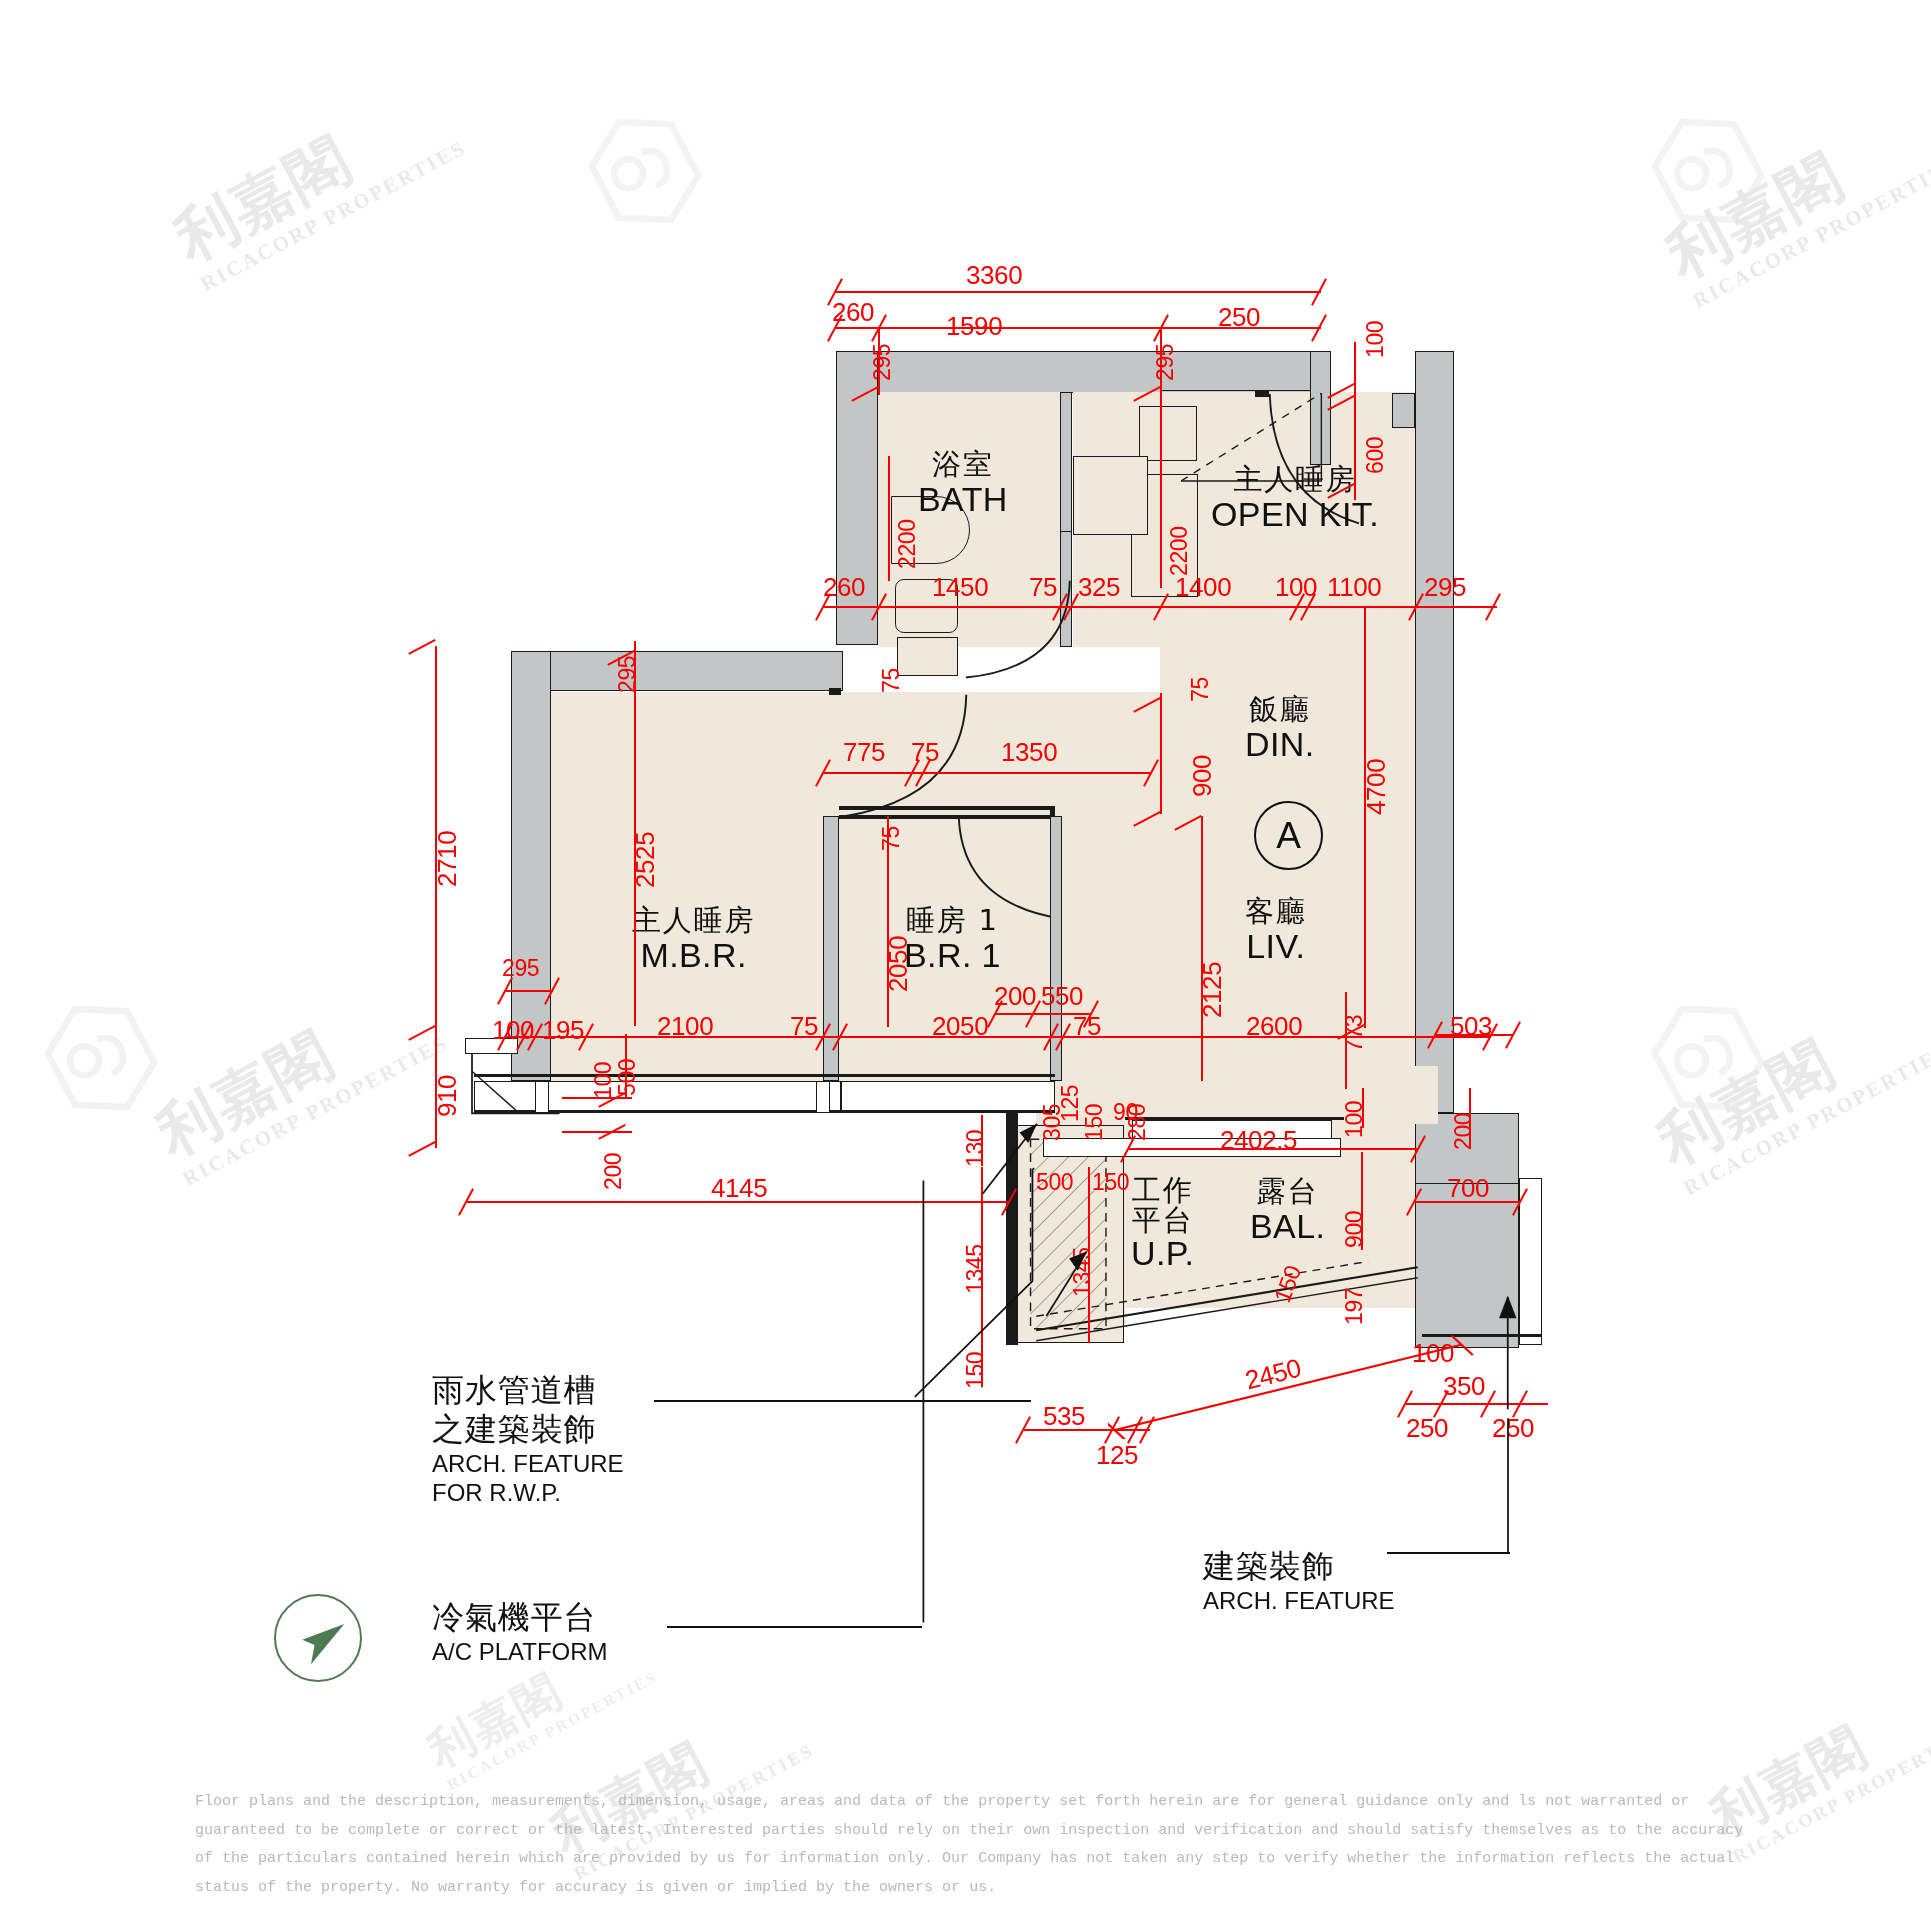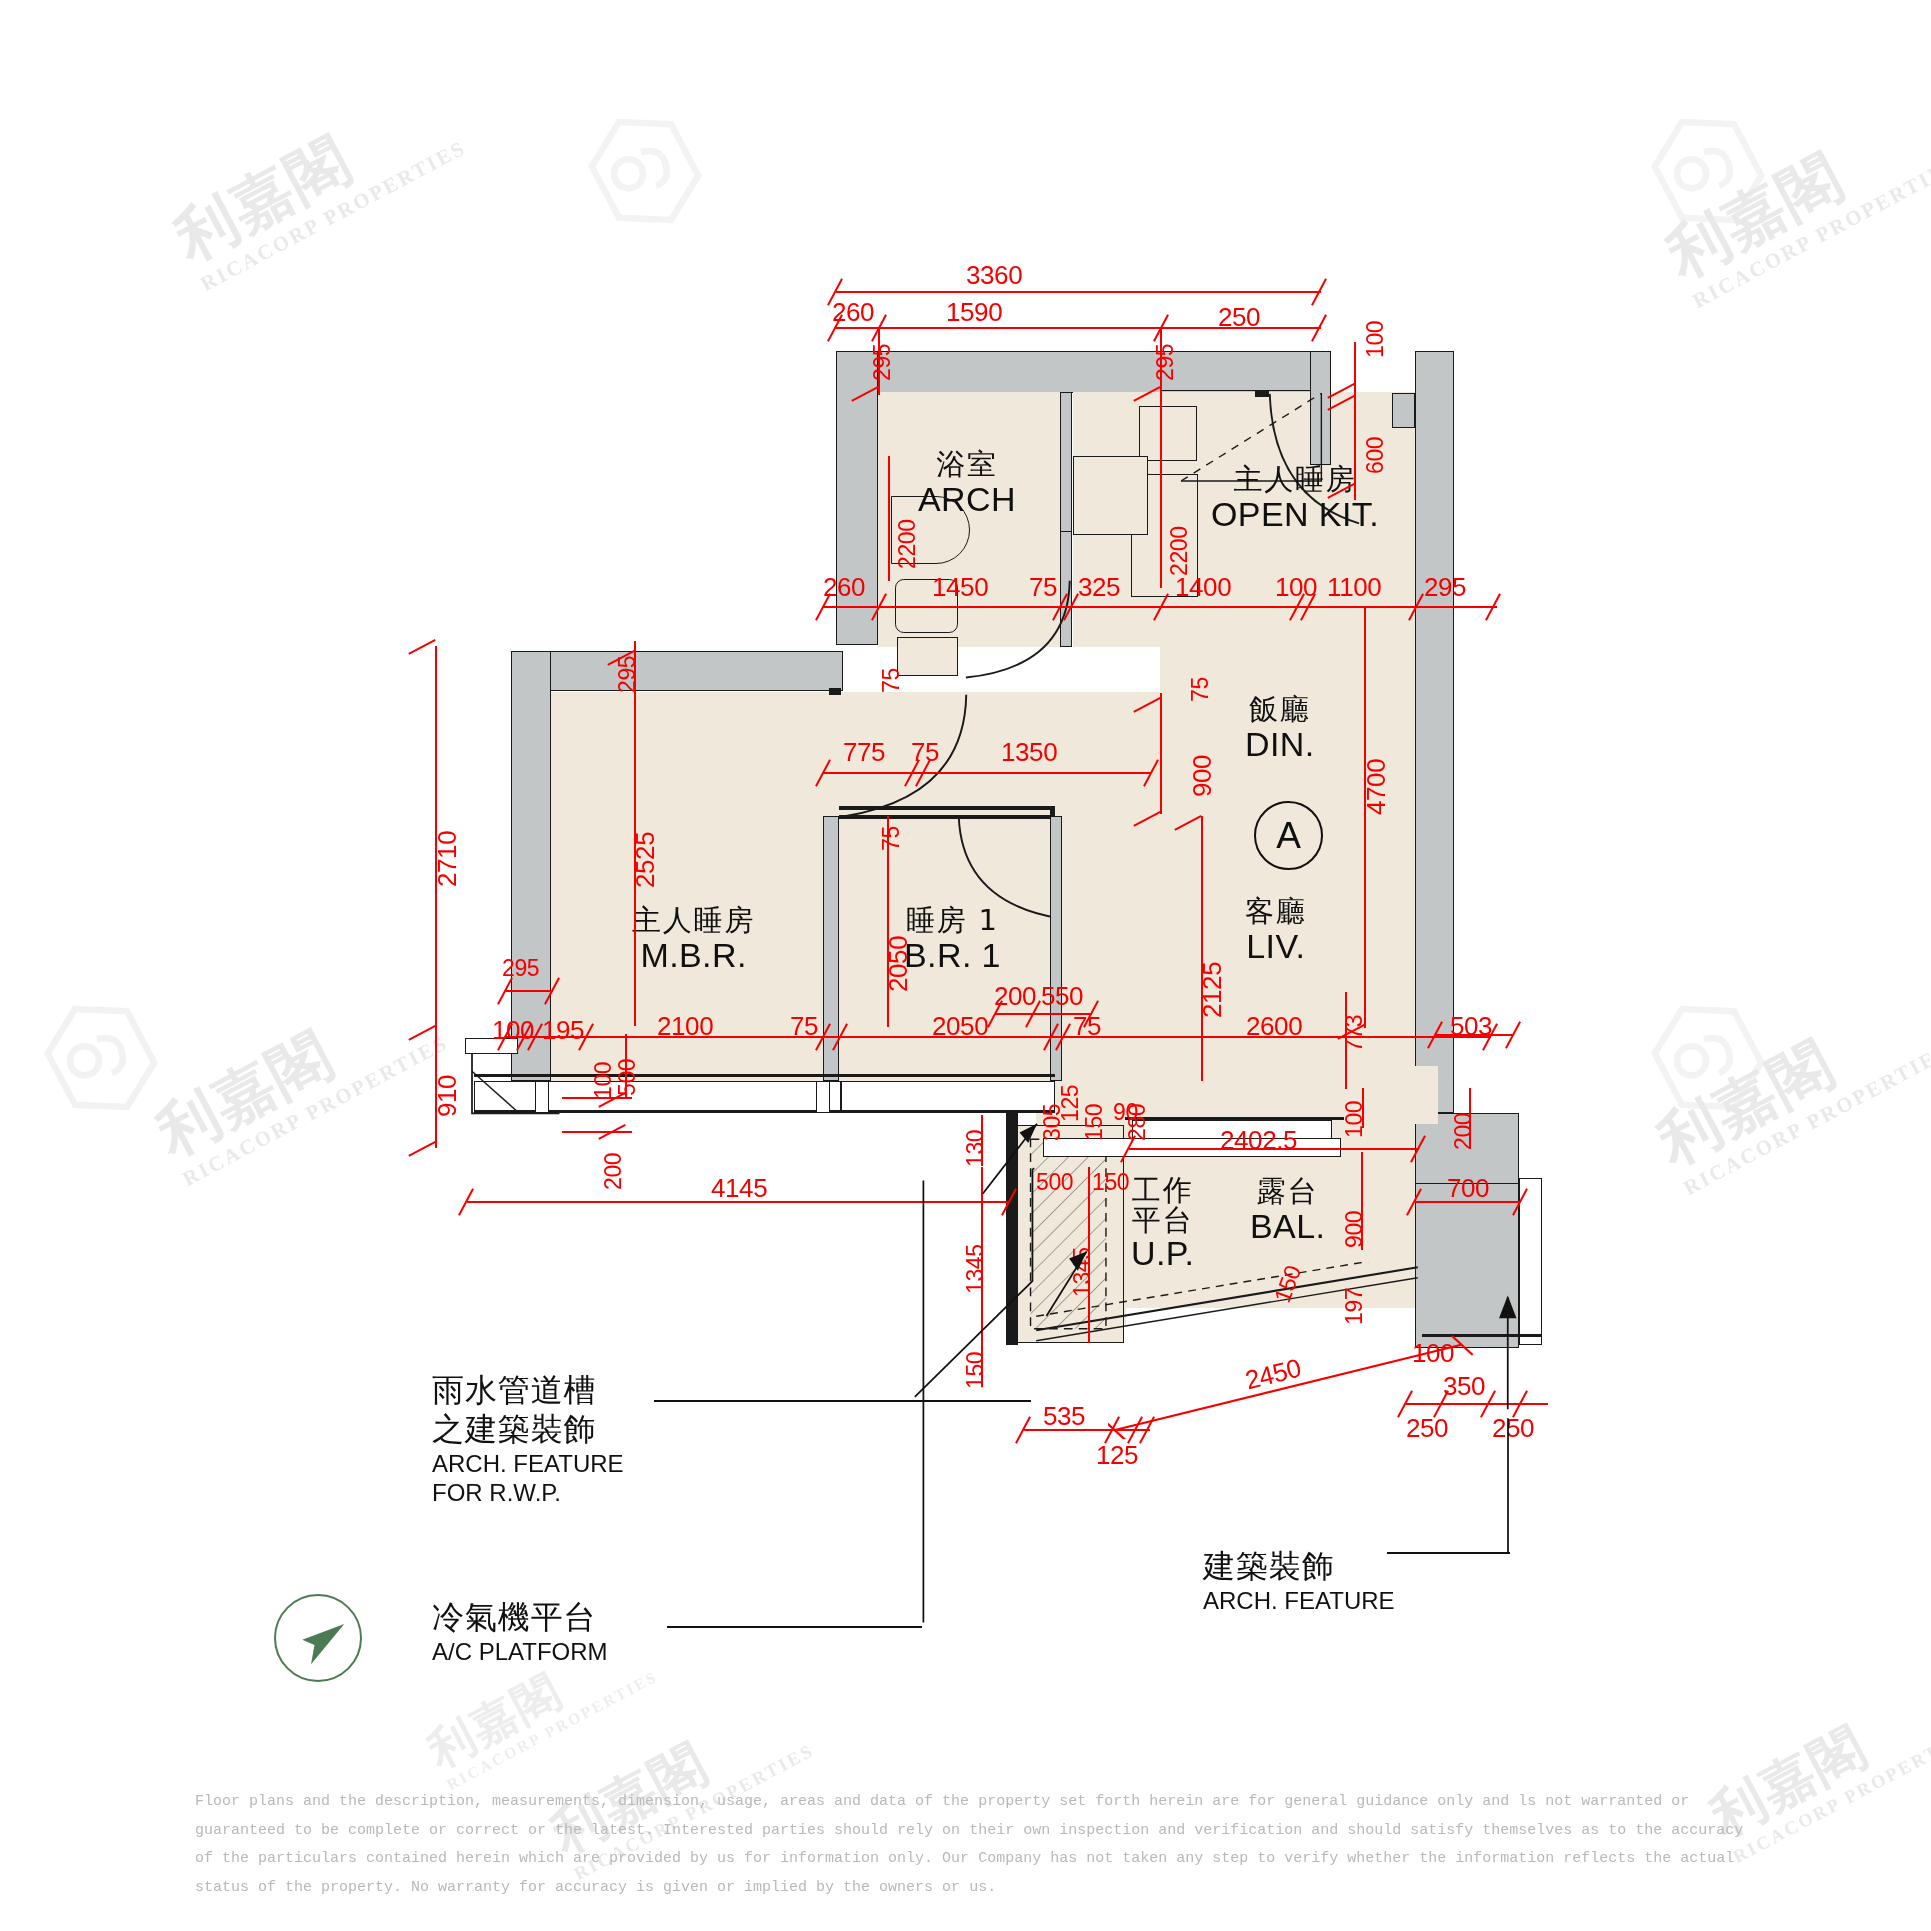--- a/index.html
+++ b/index.html
@@ -246,21 +246,21 @@
     <div class="room" style="left:1415px;top:1066px;width:23px;height:58px;"></div>
 
     <div class="wall" style="left:1392px;top:393px;width:23px;height:35px;"></div>
 
     <div class="room" style="left:1160px;top:646px;width:255px;height:49px;"></div>
 
     <div class="amark" style="left:1254px;top:801px;">A</div>
 
     <div class="rlabel" style="left:918px;top:448px;">
       <span class="cn">浴室</span>
-      <span class="en">ARCH</span>
+      <span class="en">BATH</span>
     </div>
     <div class="rlabel" style="left:1211px;top:463px;">
       <span class="cn">主人睡房</span>
       <span class="en">OPEN KIT.</span>
     </div>
     <div class="rlabel" style="left:1245px;top:693px;">
       <span class="cn">飯廳</span>
       <span class="en">DIN.</span>
     </div>
     <div class="rlabel" style="left:1245px;top:895px;">
@@ -289,21 +289,21 @@
     <div class="tick" style="left:834px;top:277px;transform:rotate(28deg);"></div>
     <div class="tick" style="left:1318px;top:277px;transform:rotate(28deg);"></div>
     <div class="dtxt" style="left:966px;top:260px;">3360</div>
 
     <div class="dl" style="left:836px;top:327px;width:485px;height:2.3px;"></div>
     <div class="tick" style="left:834px;top:313px;transform:rotate(28deg);"></div>
     <div class="tick" style="left:878px;top:313px;transform:rotate(28deg);"></div>
     <div class="tick" style="left:1160px;top:313px;transform:rotate(28deg);"></div>
     <div class="tick" style="left:1318px;top:313px;transform:rotate(28deg);"></div>
     <div class="dtxt" style="left:832px;top:297px;">260</div>
-    <div class="dtxt" style="left:946px;top:297px;text-align:center;">1590</div>
+    <div class="dtxt" style="left:946px;top:311px;text-align:center;">1590</div>
     <div class="dtxt" style="left:1218px;top:302px;">250</div>
 
     <div class="dv" style="left:878px;top:327px;width:2.3px;height:68px;"></div>
     <div class="tick" style="left:864px;top:379px;transform:rotate(62deg);"></div>
     <div class="dtxt v sm" style="left:869px;top:381px;">295</div>
 
     <div class="dv" style="left:1160px;top:327px;width:2.3px;height:68px;"></div>
     <div class="tick" style="left:1146px;top:379px;transform:rotate(62deg);"></div>
     <div class="dtxt v sm" style="left:1152px;top:381px;">295</div>
 

